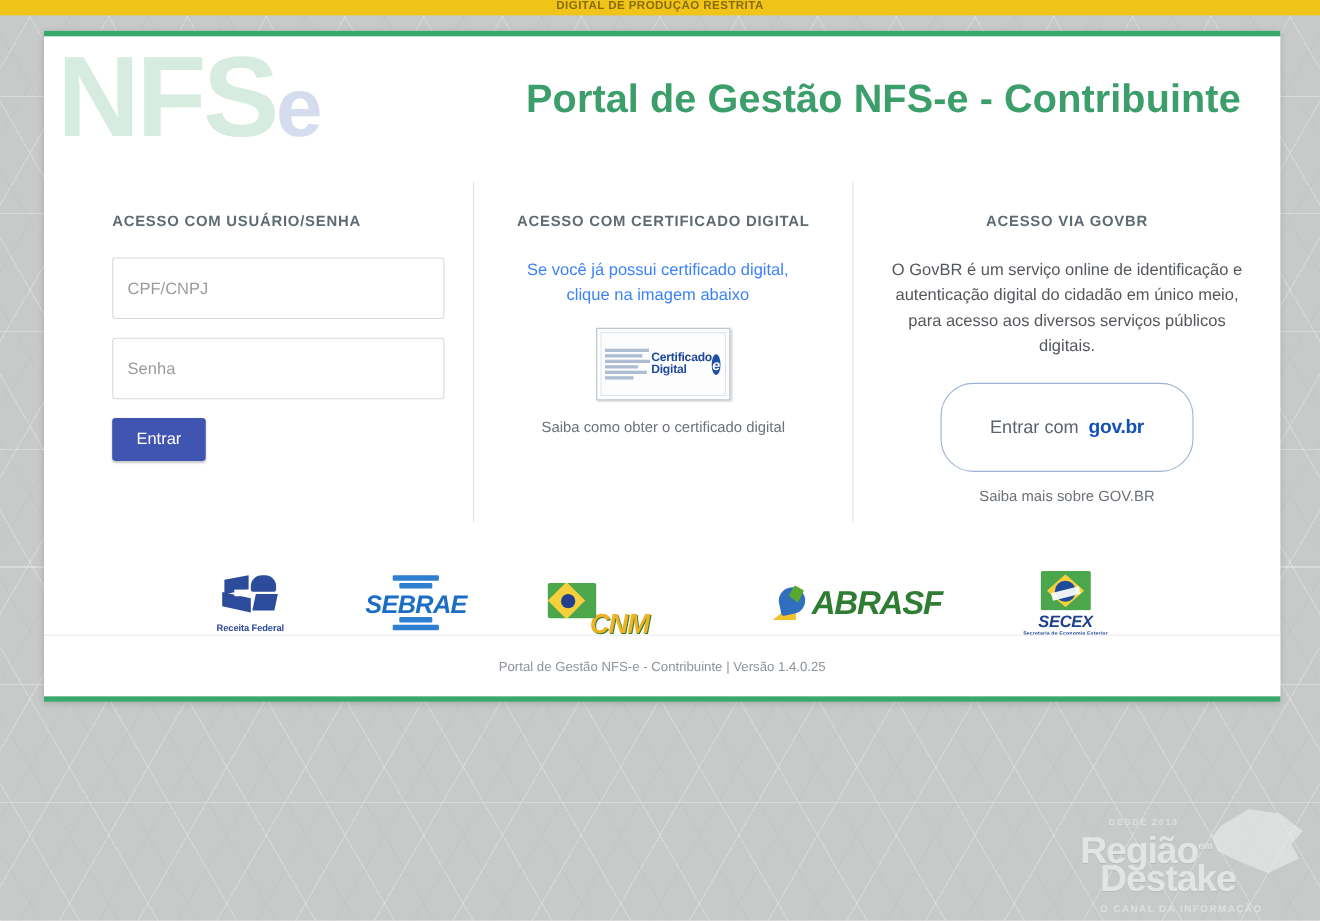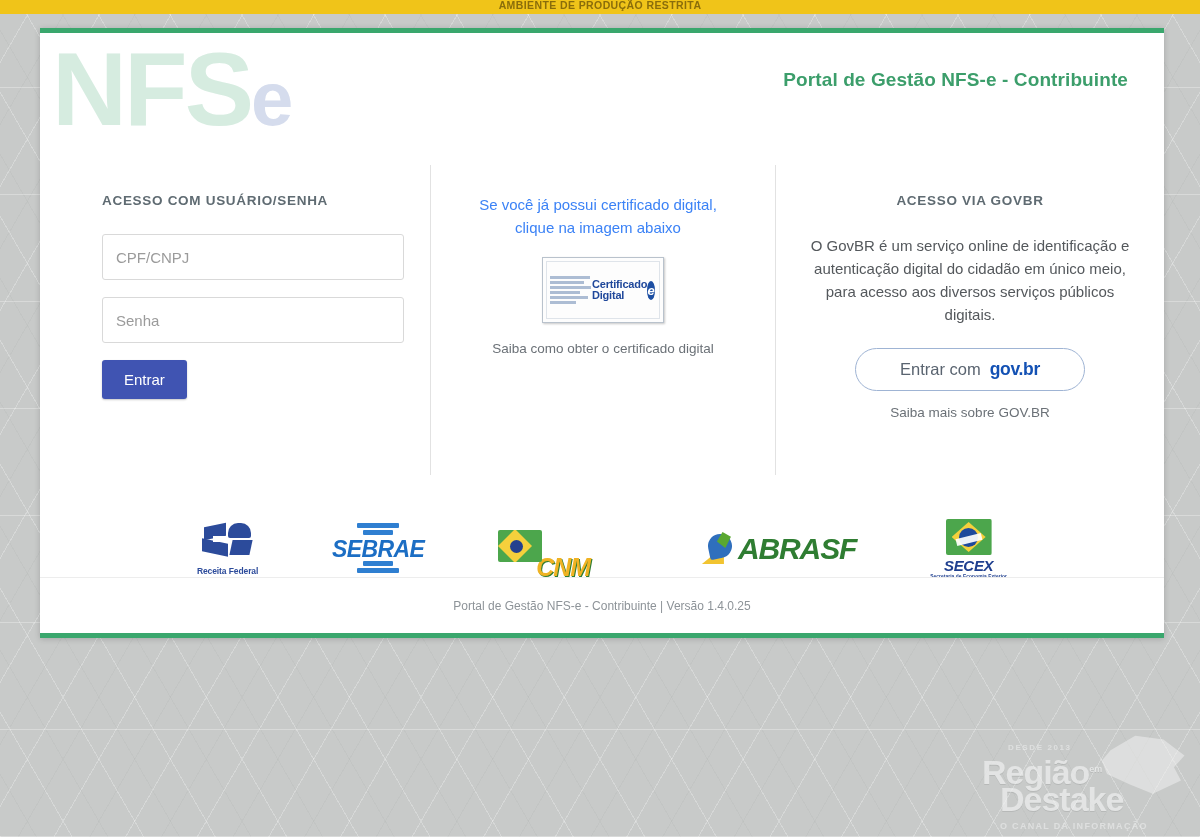--- a/index.html
+++ b/index.html
@@ -74,21 +74,21 @@
     pointer-events: none;
   }
   .nfse-logo .nfs { color: #d6ece0; }
   .nfse-logo .e  { color: #d5dced; font-size: 76px; }
 
   
   .page-title {
     position: absolute;
     right: 36px;
     top: 36px;
-    font-size: 19px;
+    font-size: 36px;
     font-weight: bold;
     color: #3c9e6b;
     letter-spacing: 0.1px;
   }
 
   
   .columns {
     position: absolute;
     top: 132px;
     left: 0;
@@ -118,21 +118,21 @@
     color: #5f6b72;
     letter-spacing: 0.7px;
     margin: 0 0 26px 0;
   }
   .col-user .col-head { margin-left: 38px; }
 
   
   .field {
     display: block;
     width: 302px;
-    height: 46px;
+    height: 56px;
     margin: 0 0 17px 38px;
     padding: 0 13px;
     border: 1px solid #d9d9d9;
     border-radius: 3px;
     font-family: "Liberation Sans", sans-serif;
     font-size: 15px;
     color: #444;
     background: #fff;
     outline: none;
   }
@@ -243,21 +243,21 @@
     color: #54585c;
     line-height: 23px;
     margin: 0 6px 22px 6px;
   }
   .btn-govbr {
     display: inline-flex;
     align-items: baseline;
     gap: 9px;
     border: 1.4px solid #9fb4d4;
     border-radius: 30px;
-    padding: 10px 44px;
+    padding: 29px 44px;
     background: #fff;
     cursor: pointer;
     font-family: "Liberation Sans", sans-serif;
   }
   .btn-govbr .lbl { font-size: 16.5px; color: #5a6470; }
   .btn-govbr .gov {
     font-size: 17.5px;
     font-weight: bold;
     color: #1351b4;
     letter-spacing: -0.3px;
@@ -446,21 +446,21 @@
   .watermark .canal {
     position: absolute; left: 40px; bottom: 2px;
     font-size: 9px; font-weight: bold; color: #eceded; letter-spacing: 1.3px;
   }
 </style>
 </head>
 <body>
 
 <div class="bg-pattern"></div>
 
-<div class="top-banner">AMBIENTE DE PRODUÇÃO RESTRITA</div>
+<div class="top-banner">DIGITAL DE PRODUÇÃO RESTRITA</div>
 
 <div class="card-wrap">
   <div class="card">
 
     <div class="nfse-logo">
       <span class="nfs">NFS</span><span class="e">e</span>
     </div>
 
     <div class="page-title">Portal de Gestão NFS-e - Contribuinte</div>
 
@@ -472,20 +472,21 @@
         <input class="field" type="text" placeholder="CPF/CNPJ" style="">
 
         <input class="field" type="password" placeholder="Senha" style="">
 
         <div class="form-actions">
           <button class="btn-entrar">Entrar</button>
         </div>
       </div>
 
       <div class="col col-cert">
+        <div class="col-head">ACESSO COM CERTIFICADO DIGITAL</div>
         <p class="cert-desc">Se você já possui certificado digital, clique na imagem abaixo</p>
 
         <div class="cert-img">
           <div class="inner">
             <div class="bars">
               <i></i>
                 <i></i>
                 <i></i>
                 <i></i>
                 <i></i>

